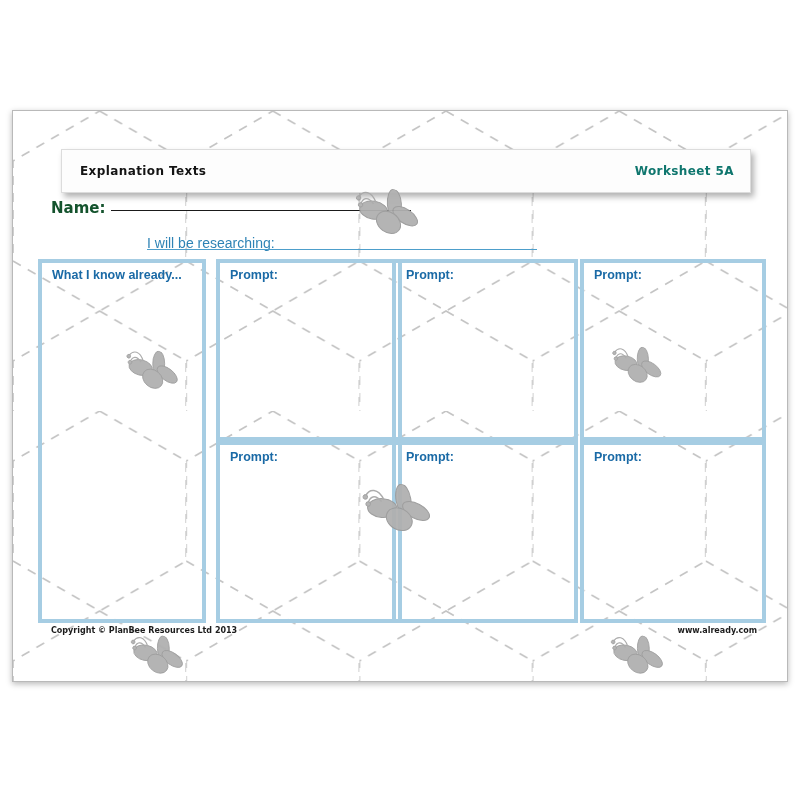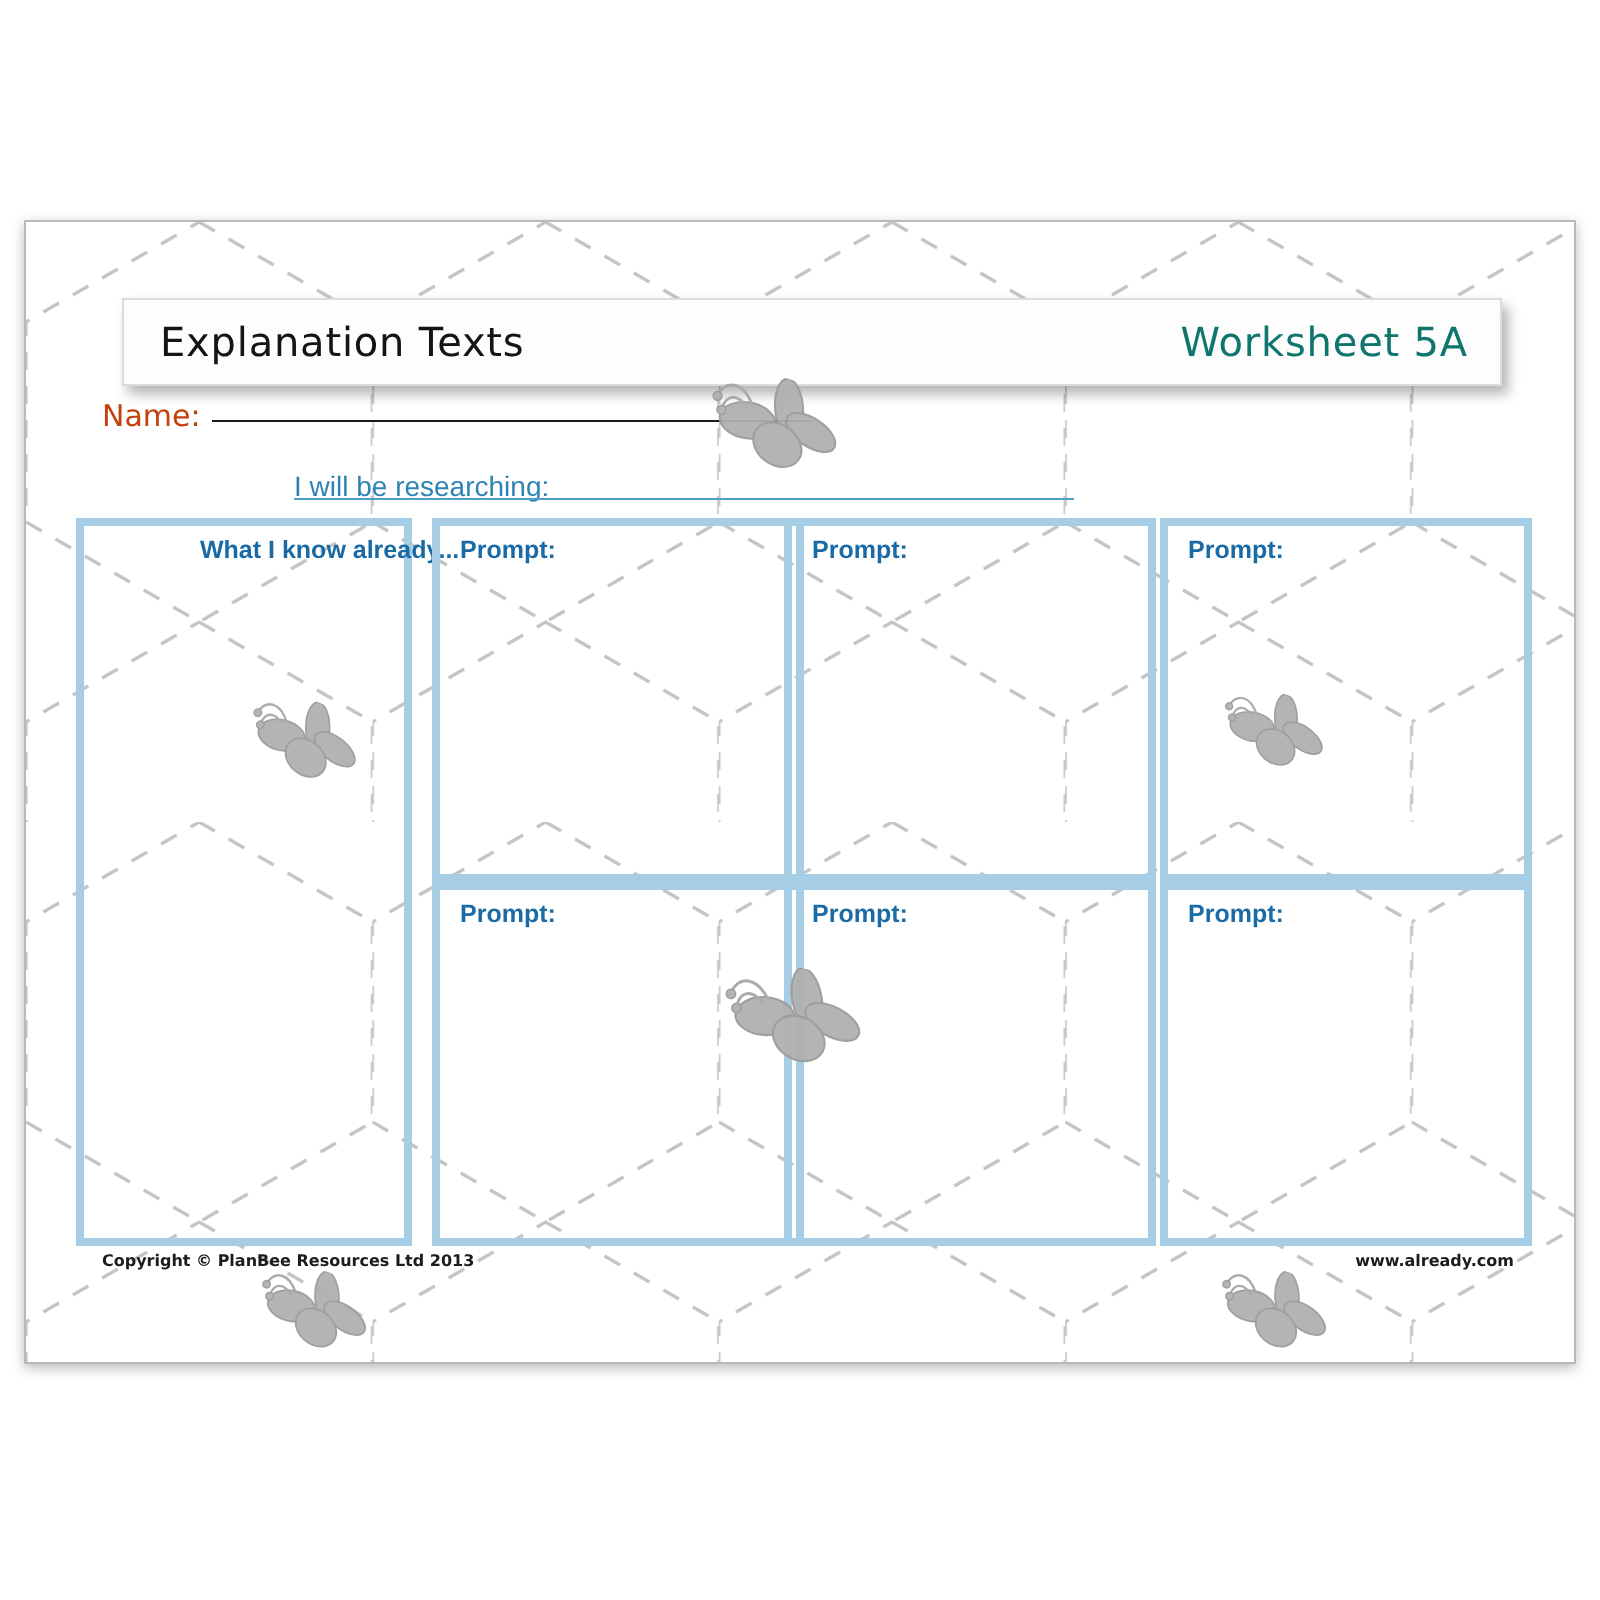--- a/index.html
+++ b/index.html
@@ -53,42 +53,42 @@
     border: 1px solid #dcdcdc;
     box-shadow: 3px 4px 6px rgba(0,0,0,0.30);
     box-sizing: border-box;
     display: flex;
     align-items: center;
     justify-content: space-between;
     padding: 0 16px 0 18px;
   }
   .plaque-text {
     font-family: "DejaVu Sans", sans-serif;
-    font-weight: normal;
-    font-size: 20px;
+    font-weight: bold;
+    font-size: 12px;
     color: #141414;
     letter-spacing: 0.4px;
     white-space: nowrap;
   }
 
   
   .fieldrow {
     position: absolute;
     top: 88px;
     display: flex;
     align-items: baseline;
   }
   #name-row { left: 38px; }
   #date-row { left: 450px; }
 
   .field-label {
     font-family: "DejaVu Sans", sans-serif;
-    font-weight: normal;
+    font-weight: bold;
     font-size: 15px;
-    color: #c2410c;
+    color: #14532d;
     white-space: nowrap;
   }
   .field-rule {
     display: inline-block;
     height: 0;
     border-bottom: 1.4px solid #1a1a1a;
     margin-left: 6px;
     position: relative;
     top: -2px;
   }
@@ -199,21 +199,21 @@
       <span id="name-rule" class="field-rule"></span>
     </div>
 
 
     <div id="research-row">
       <span id="research-label" style="color: rgb(46, 131, 181);">I will be researching:</span>
       <span id="research-rule" style="border-bottom-color: rgb(77, 158, 203);"></span>
     </div>
 
     <div id="know-box" class="wsbox" style="border-color: rgb(166, 205, 227);">
-      <span class="box-label" style="color: rgb(26, 106, 166); margin-left: 48px;">What I know already...</span>
+      <span class="box-label" style="color: rgb(26, 106, 166);">What I know already...</span>
     </div>
 
     <div id="p1" class="wsbox prompt-box" style="border-color: rgb(166, 205, 227);">
       <span class="box-label" style="color: rgb(26, 106, 166);">Prompt:</span>
     </div>
     <div id="p2" class="wsbox prompt-box" style="border-color: rgb(166, 205, 227);">
       <span class="box-label" style="color: rgb(26, 106, 166);">Prompt:</span>
     </div>
     <div id="p3" class="wsbox prompt-box" style="border-color: rgb(166, 205, 227);">
       <span class="box-label" style="color: rgb(26, 106, 166);">Prompt:</span>

